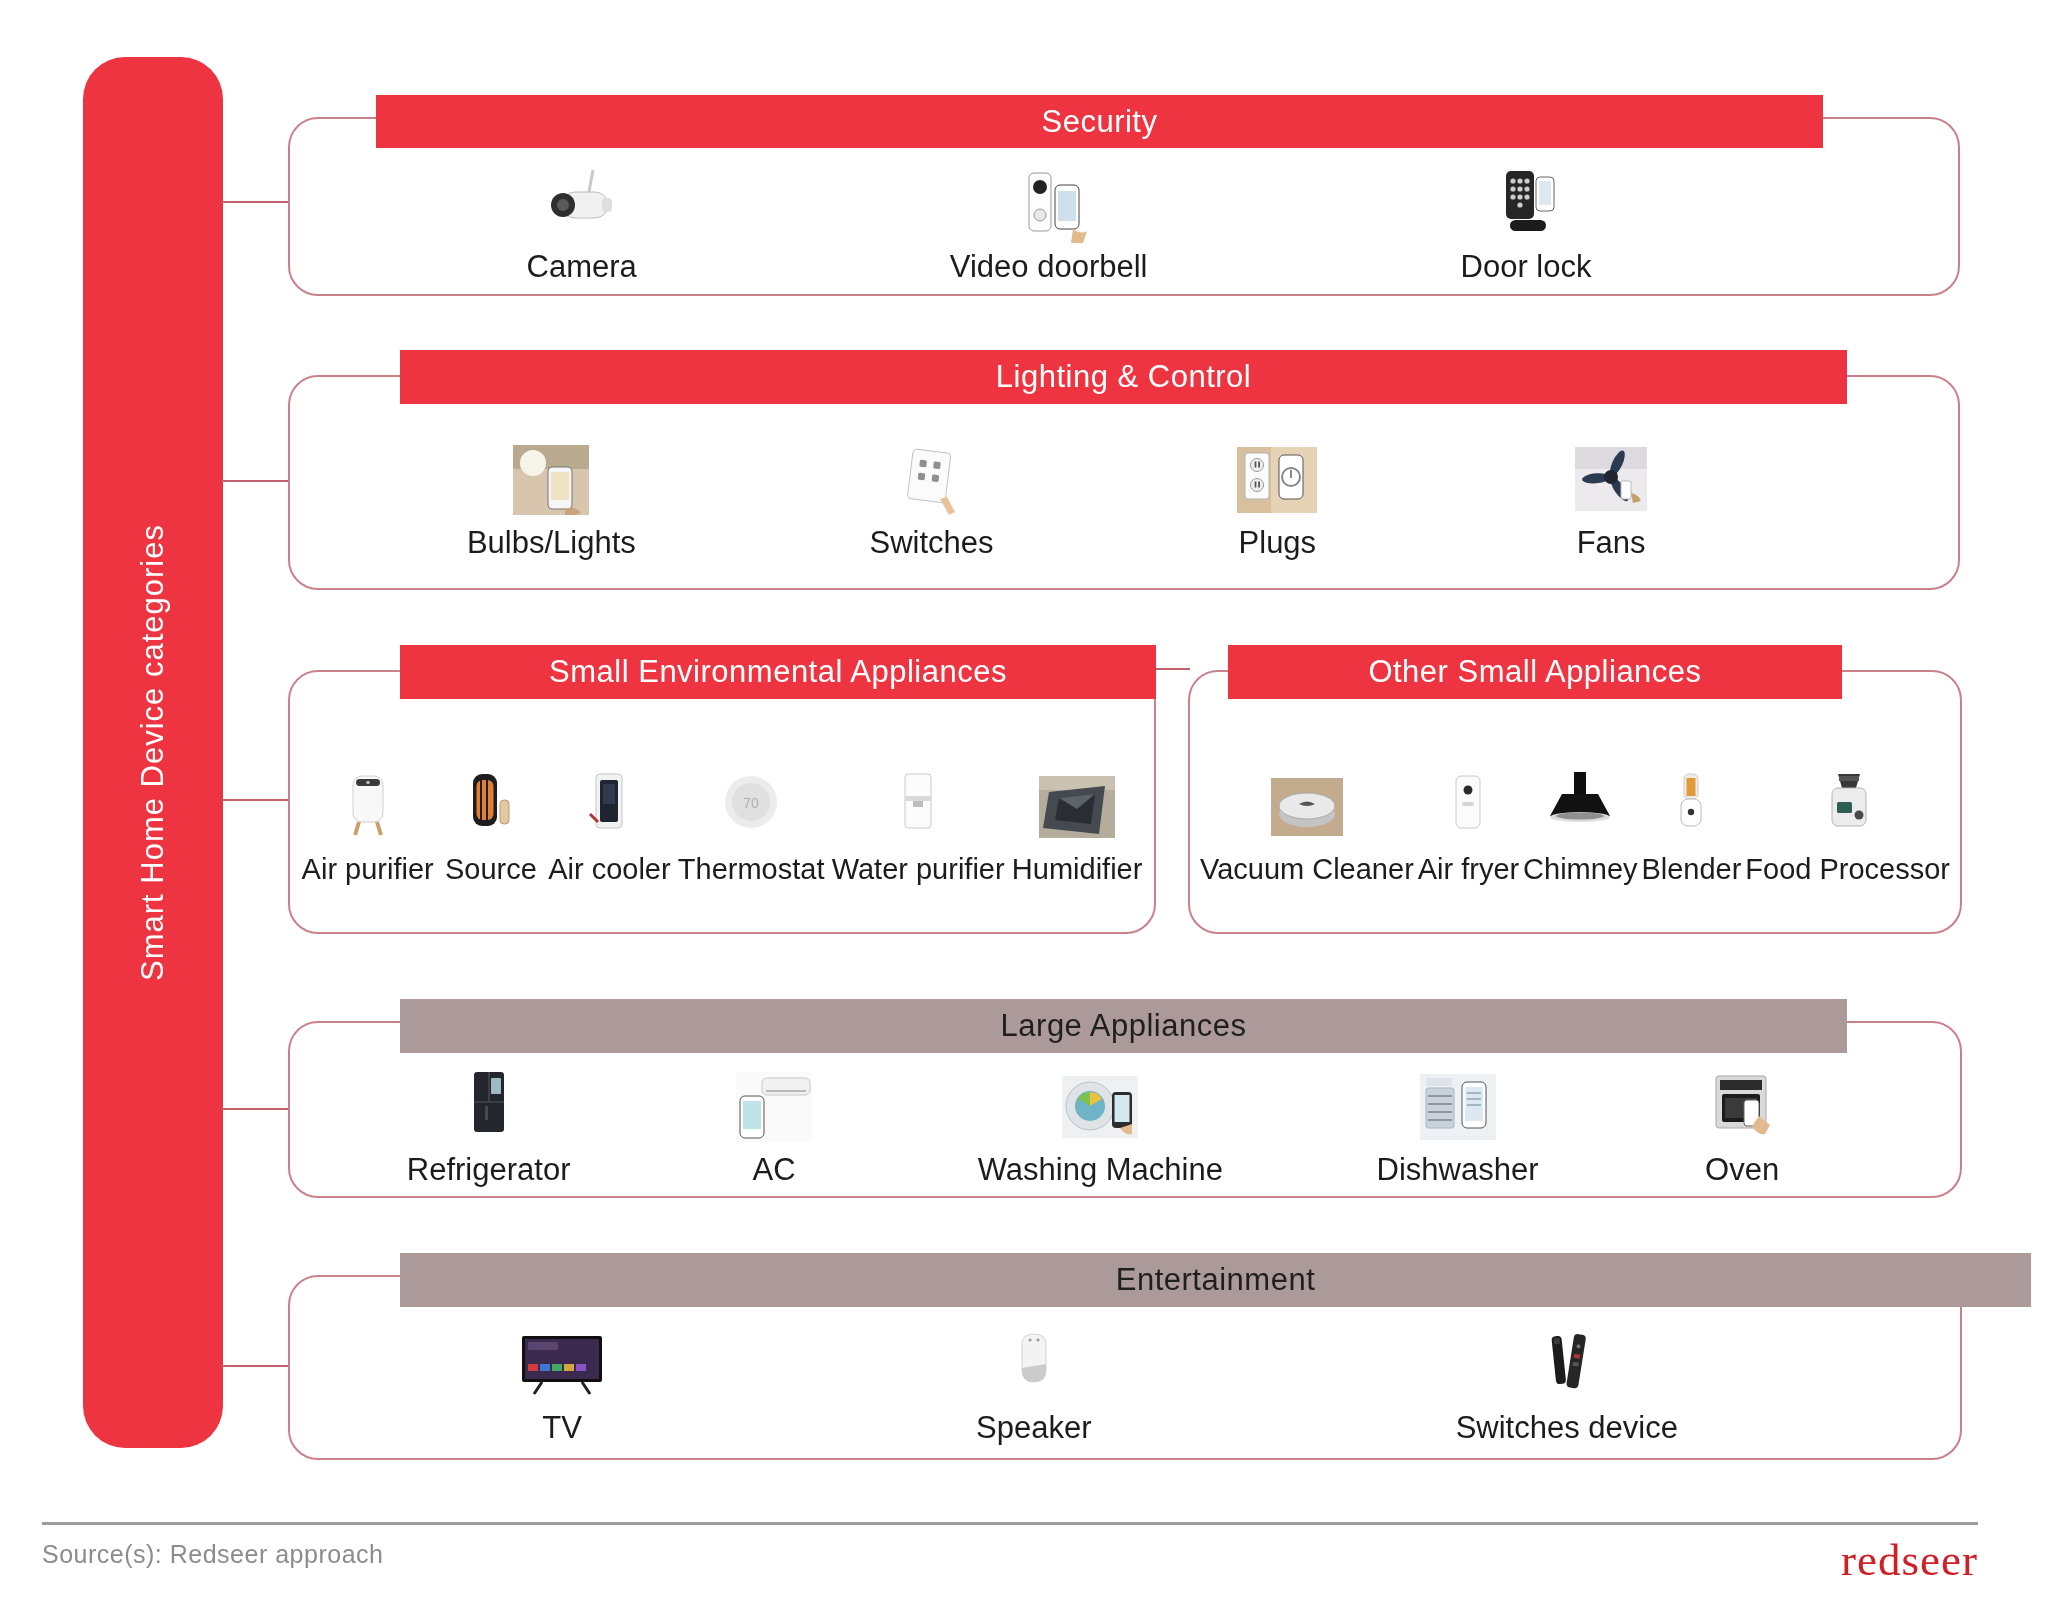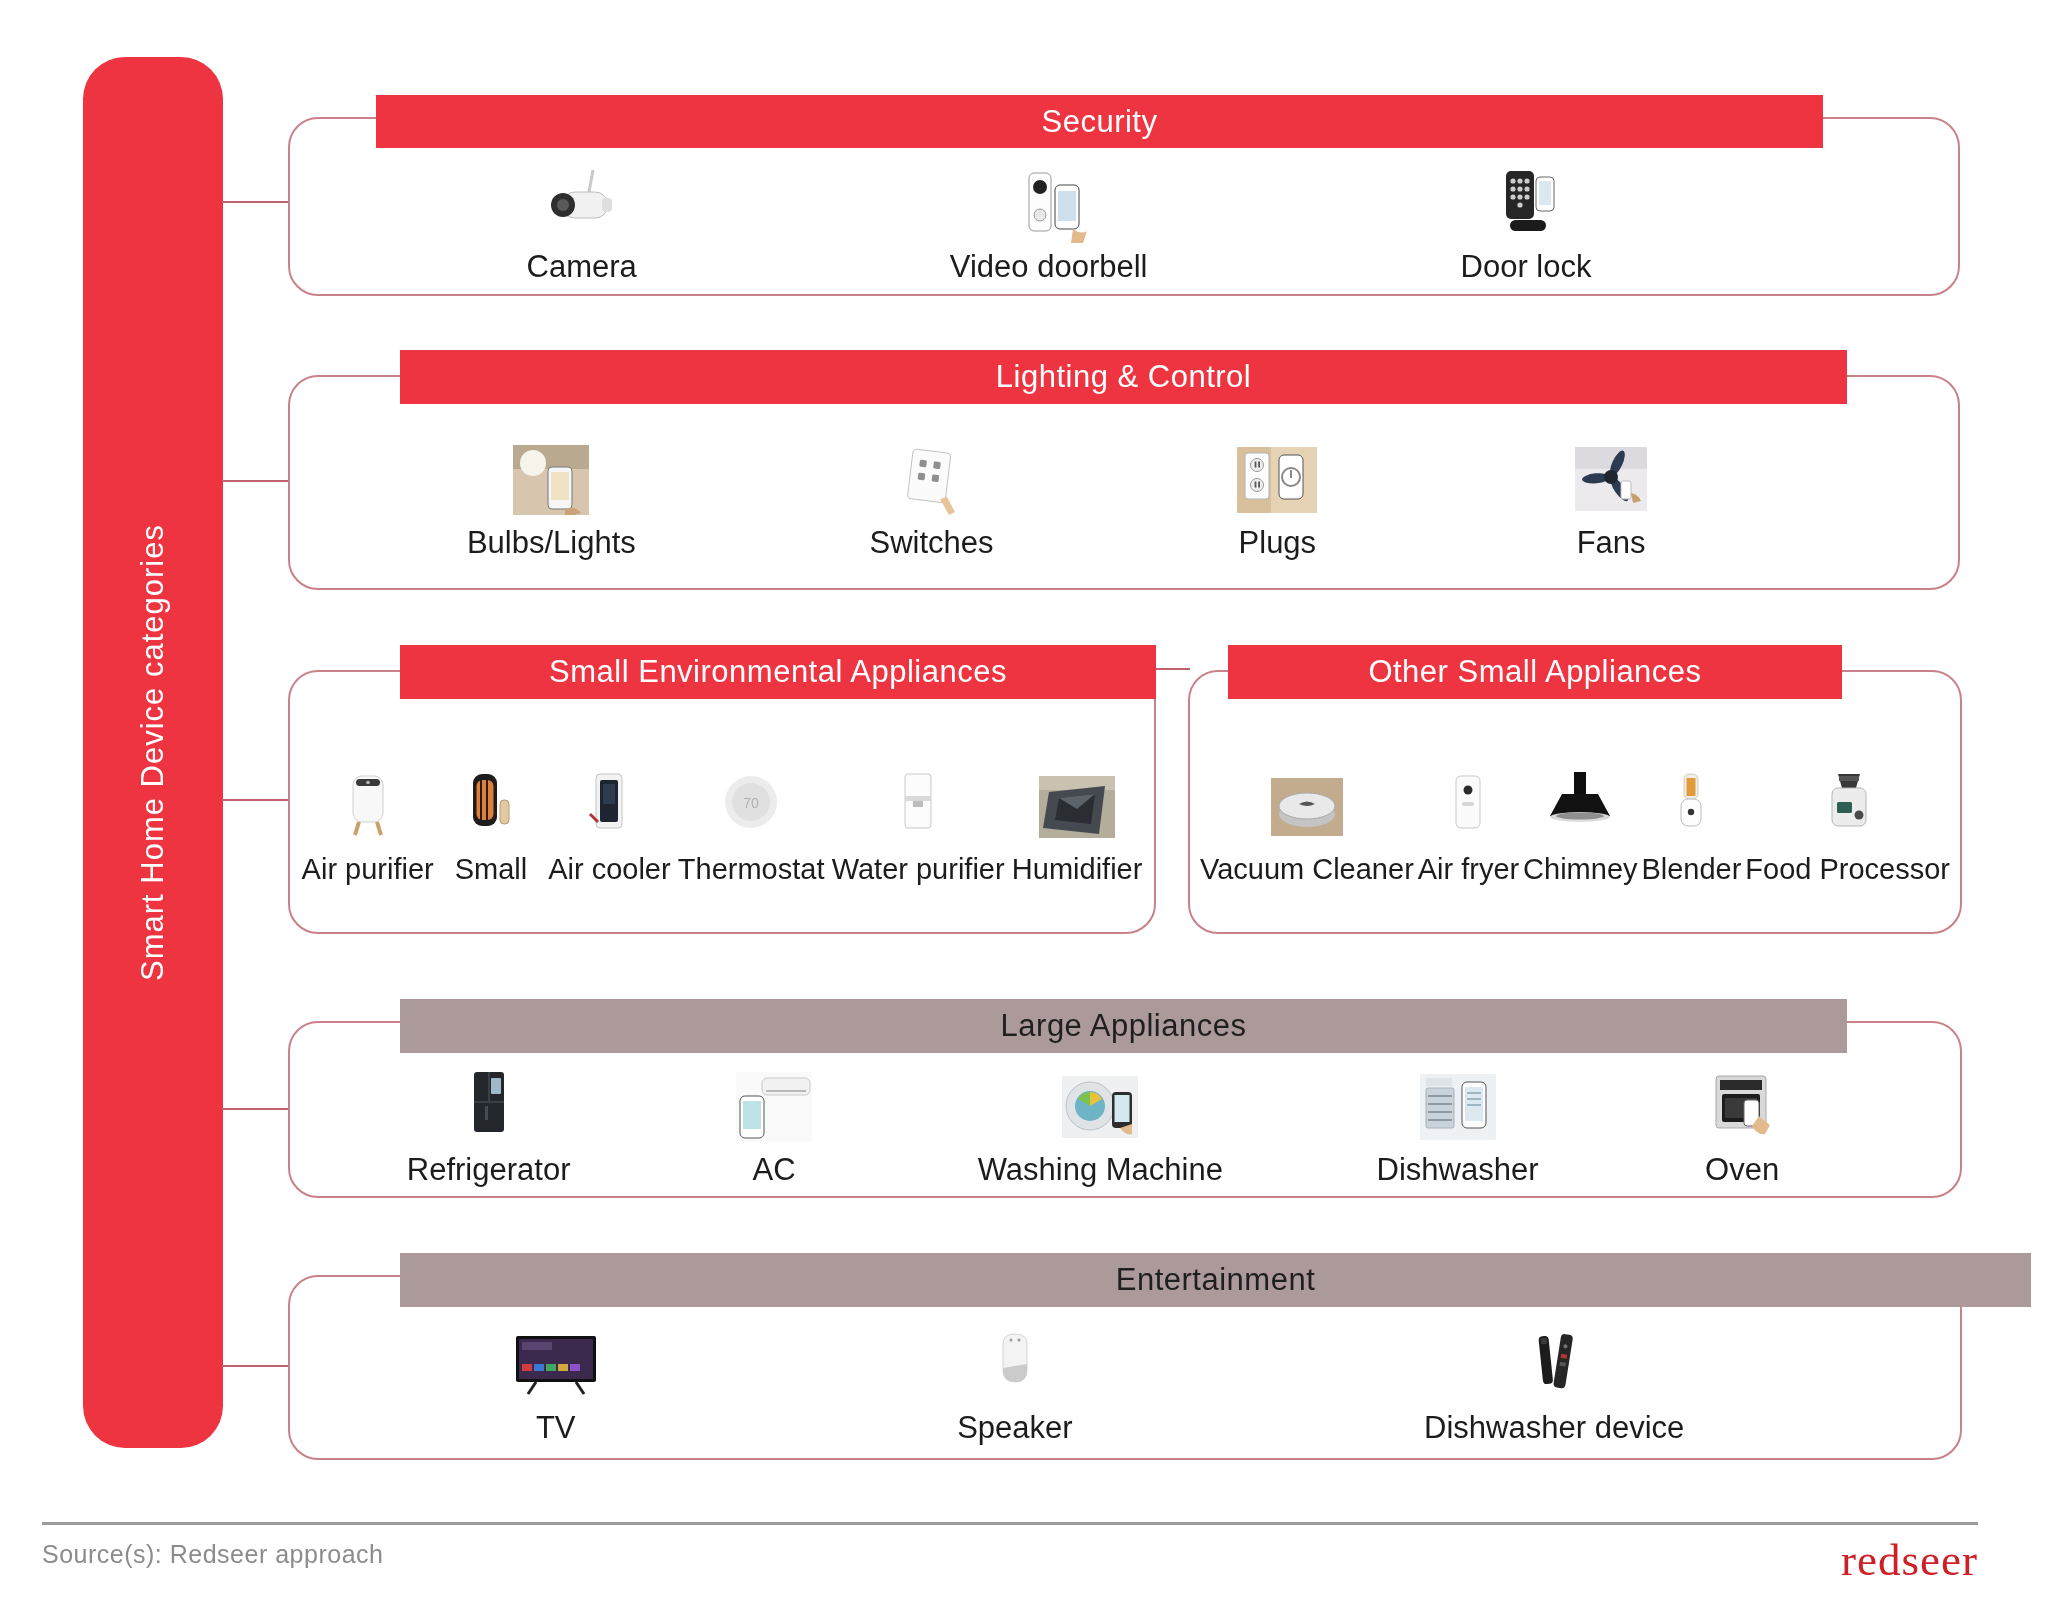--- a/index.html
+++ b/index.html
@@ -207,21 +207,21 @@
             <svg viewBox="0 0 100 80" width="100" height="80" xmlns="http://www.w3.org/2000/svg">
               <rect x="32" y="6" width="24" height="52" rx="9" fill="#1d1d1d"></rect>
               <rect x="35.5" y="12" width="17" height="40" rx="6" fill="#e07f35"></rect>
               <g stroke="#1d1d1d" stroke-width="2">
                 <line x1="40" y1="12" x2="40" y2="52"></line>
                 <line x1="46" y1="12" x2="46" y2="52"></line>
               </g>
               <rect x="59" y="32" width="9" height="24" rx="4" fill="#e3c9a2" stroke="#bb9977"></rect>
             </svg>
           </span>
-          <span class="item-label">Small</span>
+          <span class="item-label">Source</span>
         </div>
         <div class="item">
           <span class="devicon">
             <svg viewBox="0 0 100 80" width="100" height="80" xmlns="http://www.w3.org/2000/svg">
               <rect x="37" y="6" width="26" height="54" rx="4" fill="#f2f2f2" stroke="#c5c5c5"></rect>
               <rect x="41" y="12" width="18" height="42" rx="2" fill="#1e2430"></rect>
               <rect x="44" y="16" width="12" height="20" fill="#2e3a4e"></rect>
               <path d="M31 46 l8 8" stroke="#b23333" stroke-width="3"></path>
             </svg>
           </span>
@@ -451,21 +451,21 @@
                 <rect x="39" y="12" width="6" height="6" rx="1" fill="#3a3a3a"></rect>
               </g>
               <g transform="rotate(9 58 36)">
                 <rect x="53" y="8" width="12" height="54" rx="4" fill="#262626"></rect>
                 <circle cx="59" cy="20" r="2" fill="#777"></circle>
                 <rect x="56" y="28" width="6" height="4" fill="#b23333"></rect>
                 <rect x="56" y="36" width="6" height="4" fill="#555"></rect>
               </g>
             </svg>
           </span>
-          <span class="item-label">Dishwasher device</span>
+          <span class="item-label">Switches device</span>
         </div>
       </div>
   </div>
   <div class="cat-header hdr-mauve" style="left:400px;top:1253px;width:1631px;height:54px">
     <span>Entertainment</span>
   </div>
 
   <div class="footer-line"></div>
   <div class="source">Source(s): Redseer approach</div>
   <div class="logo">redseer</div>

